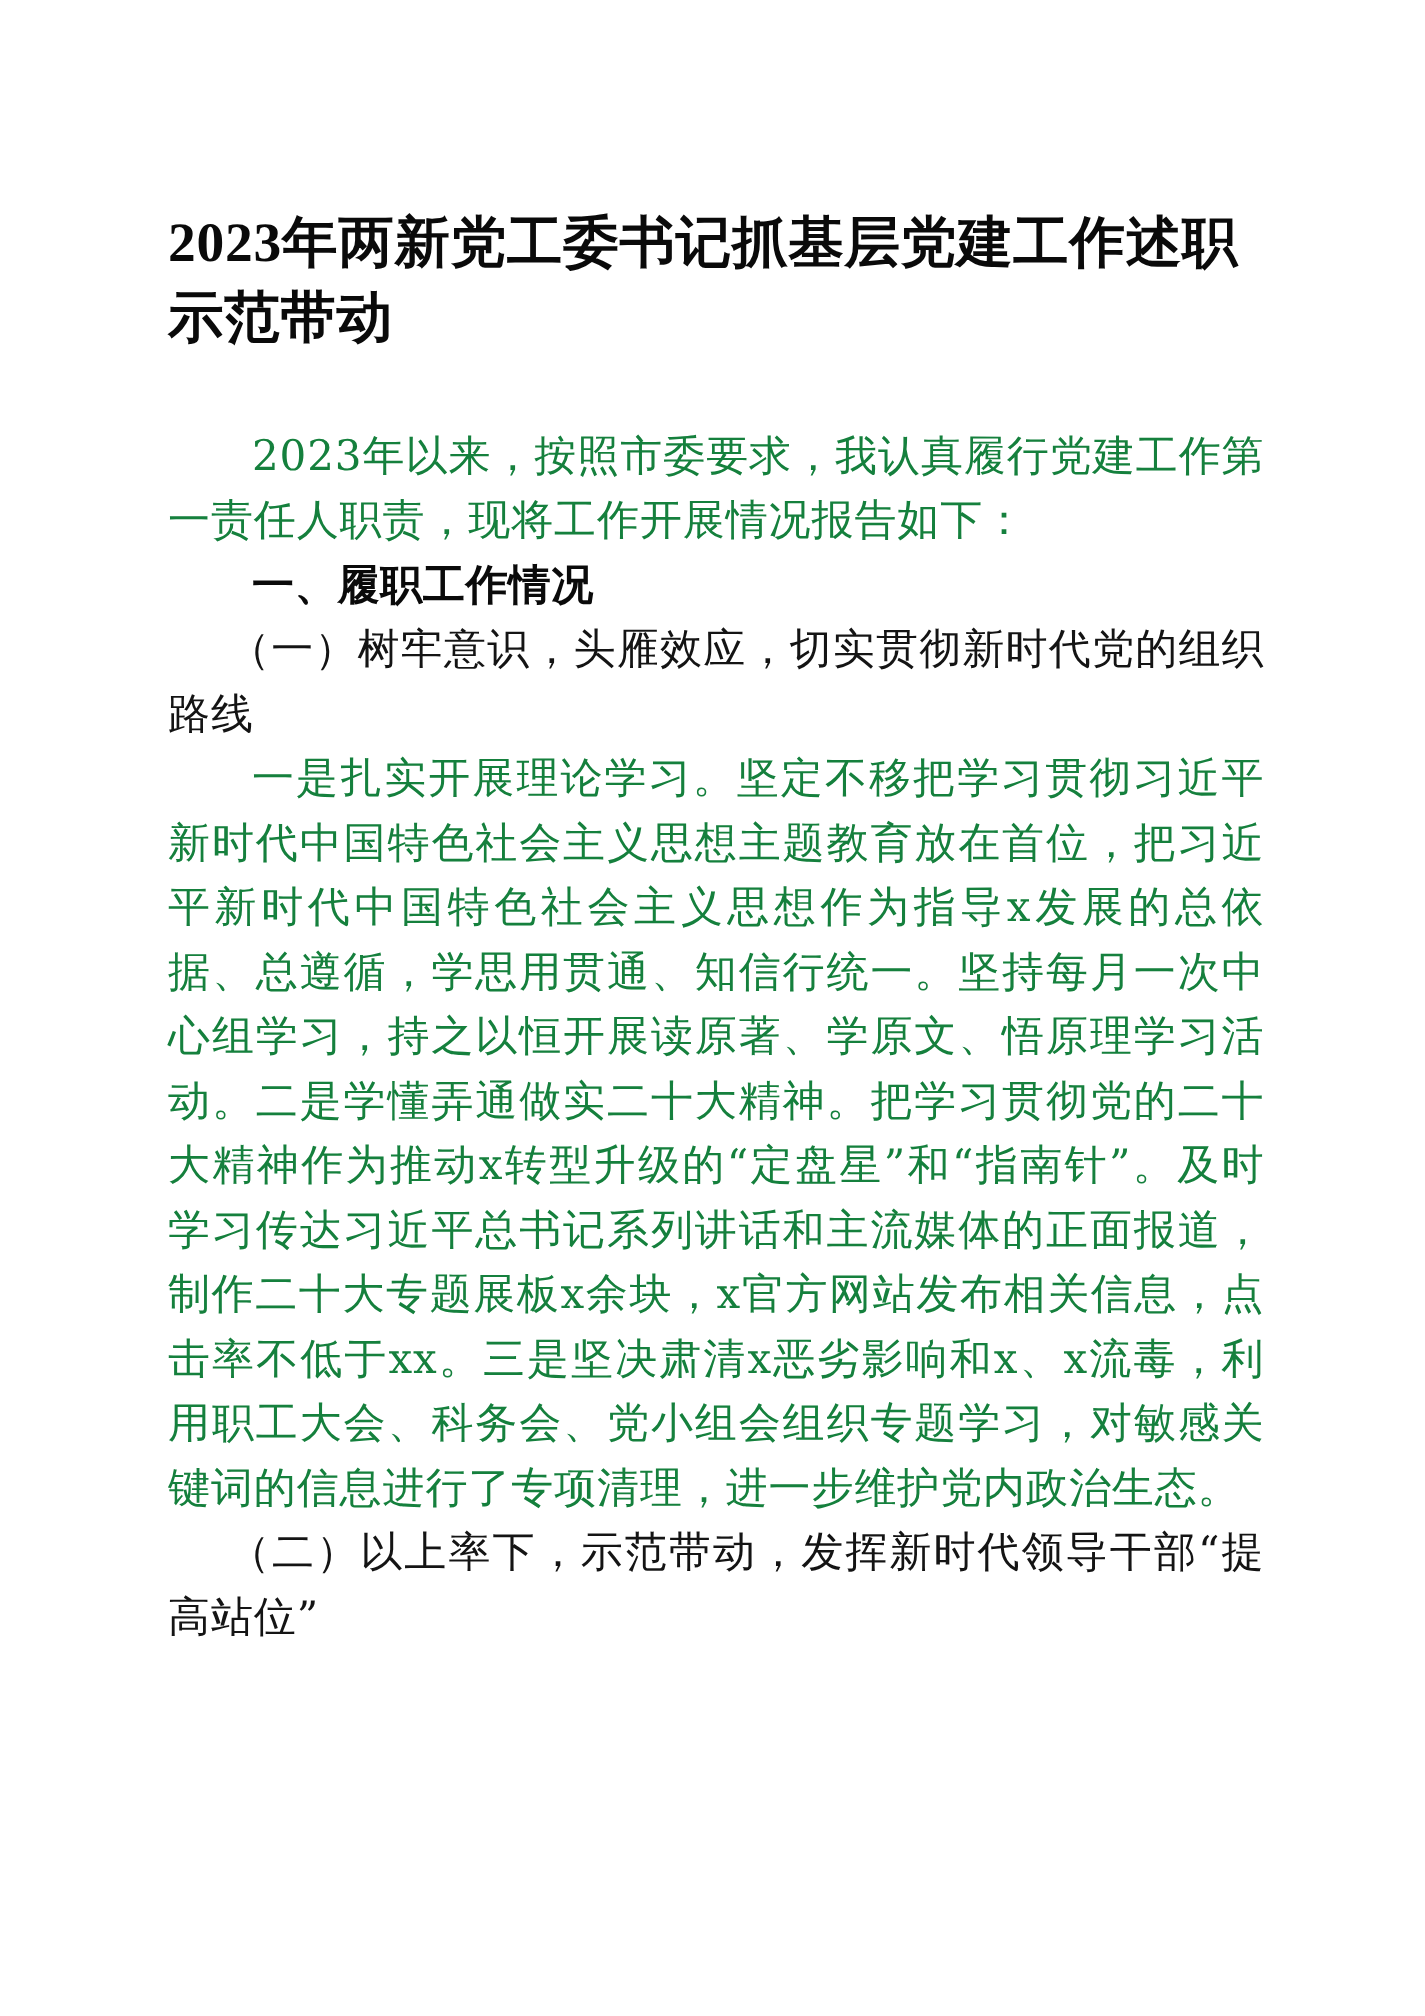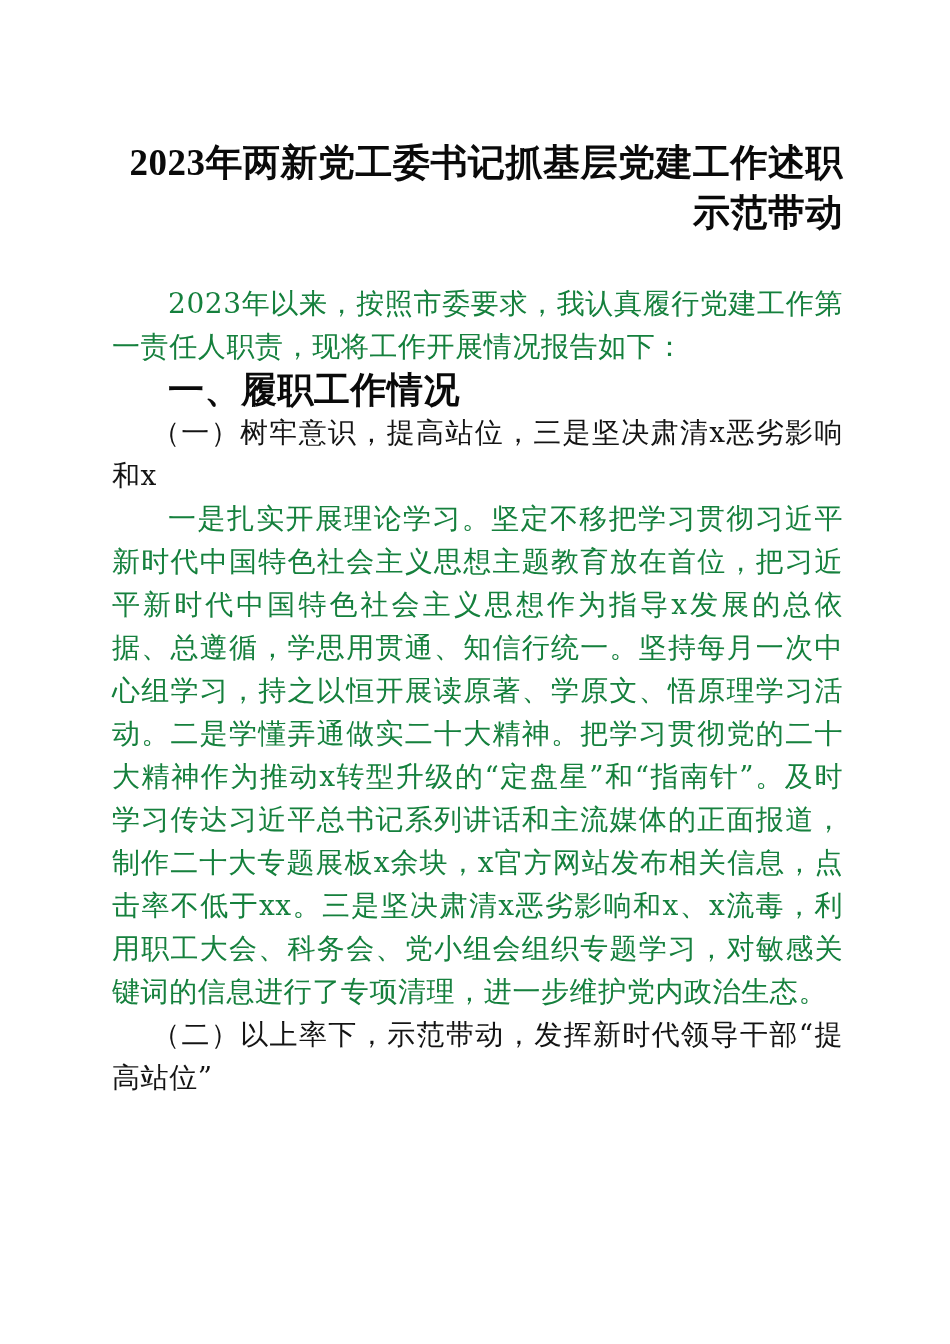--- a/index.html
+++ b/index.html
@@ -24,21 +24,21 @@
     box-sizing: border-box;
     padding: 138px 107px 0 112px;
   }
 
   
   .doc-title {
     font-family: "Liberation Serif", "DejaVu Serif", serif;
     font-weight: 700;
     font-size: 37px;
     line-height: 50px;
-    text-align: right;
+    text-align: left;
     letter-spacing: 0.5px;
     margin: 0 0 44px 0;
     color: #0a0a0a;
   }
 
   
   .para {
     font-family: "DejaVu Serif", "Liberation Serif", serif;
     font-size: 28px;
     line-height: 43px;
@@ -46,21 +46,21 @@
     text-justify: inter-character;
     text-indent: 56px;
     margin: 0 0 0 0;
     color: #15803d;
     letter-spacing: 0.6px;
   }
 
   .heading-1 {
     font-family: "Liberation Sans", "DejaVu Sans", sans-serif;
     font-weight: 700;
-    font-size: 36px;
+    font-size: 28px;
     line-height: 43px;
     text-indent: 56px;
     margin: 0;
     color: #0a0a0a;
     letter-spacing: 0.5px;
   }
 
   .subheading {
     font-family: "DejaVu Serif", "Liberation Serif", serif;
     font-size: 28px;
@@ -80,19 +80,19 @@
 
   <h1 class="doc-title">
     <span>2023年两新党工委书记抓基层党建工作述职</span>
     <br><span>示范带动</span>
   </h1>
 
   <p class="para">2023年以来，按照市委要求，我认真履行党建工作第一责任人职责，现将工作开展情况报告如下：</p>
 
   <p class="heading-1">一、履职工作情况</p>
 
-  <p class="subheading">（一）树牢意识，提高站位，三是坚决肃清x恶劣影响和x</p>
+  <p class="subheading">（一）树牢意识，头雁效应，切实贯彻新时代党的组织路线</p>
 
   <p class="para">一是扎实开展理论学习。坚定不移把学习贯彻习近平新时代中国特色社会主义思想主题教育放在首位，把习近平新时代中国特色社会主义思想作为指导x发展的总依据、总遵循，学思用贯通、知信行统一。坚持每月一次中心组学习，持之以恒开展读原著、学原文、悟原理学习活动。二是学懂弄通做实二十大精神。把学习贯彻党的二十大精神作为推动x转型升级的“定盘星”和“指南针”。及时学习传达习近平总书记系列讲话和主流媒体的正面报道，制作二十大专题展板x余块，x官方网站发布相关信息，点击率不低于xx。三是坚决肃清x恶劣影响和x、x流毒，利用职工大会、科务会、党小组会组织专题学习，对敏感关键词的信息进行了专项清理，进一步维护党内政治生态。</p>
 
   <p class="subheading">（二）以上率下，示范带动，发挥新时代领导干部“提高站位”</p>
 
 </div>
 
 </body></html>

